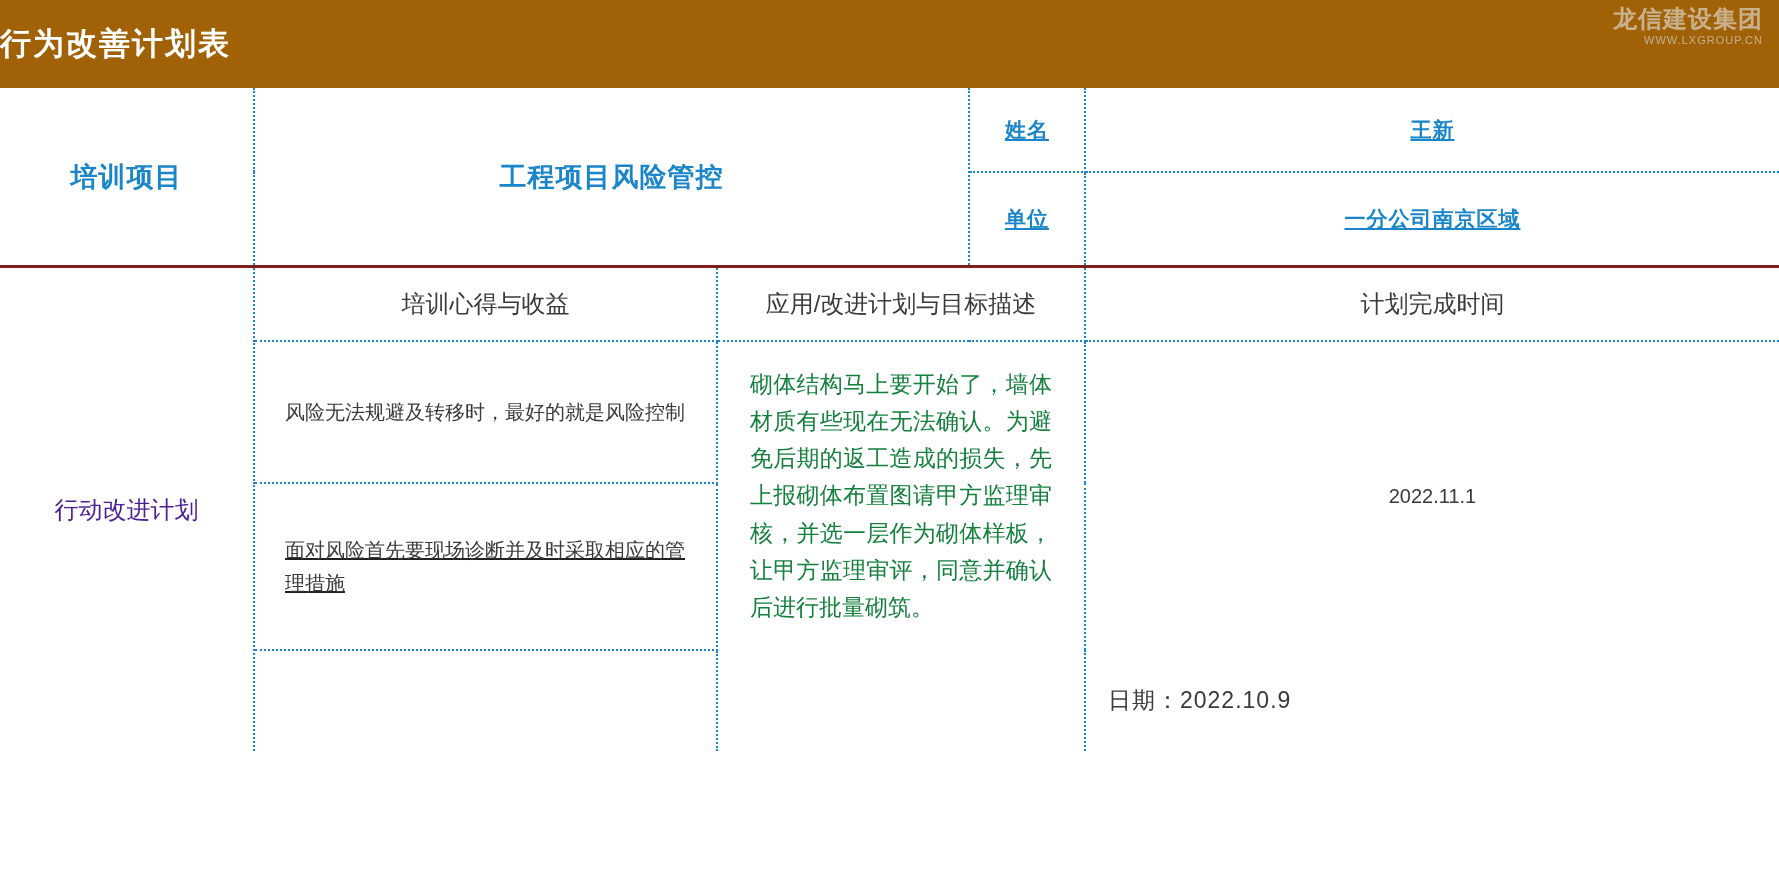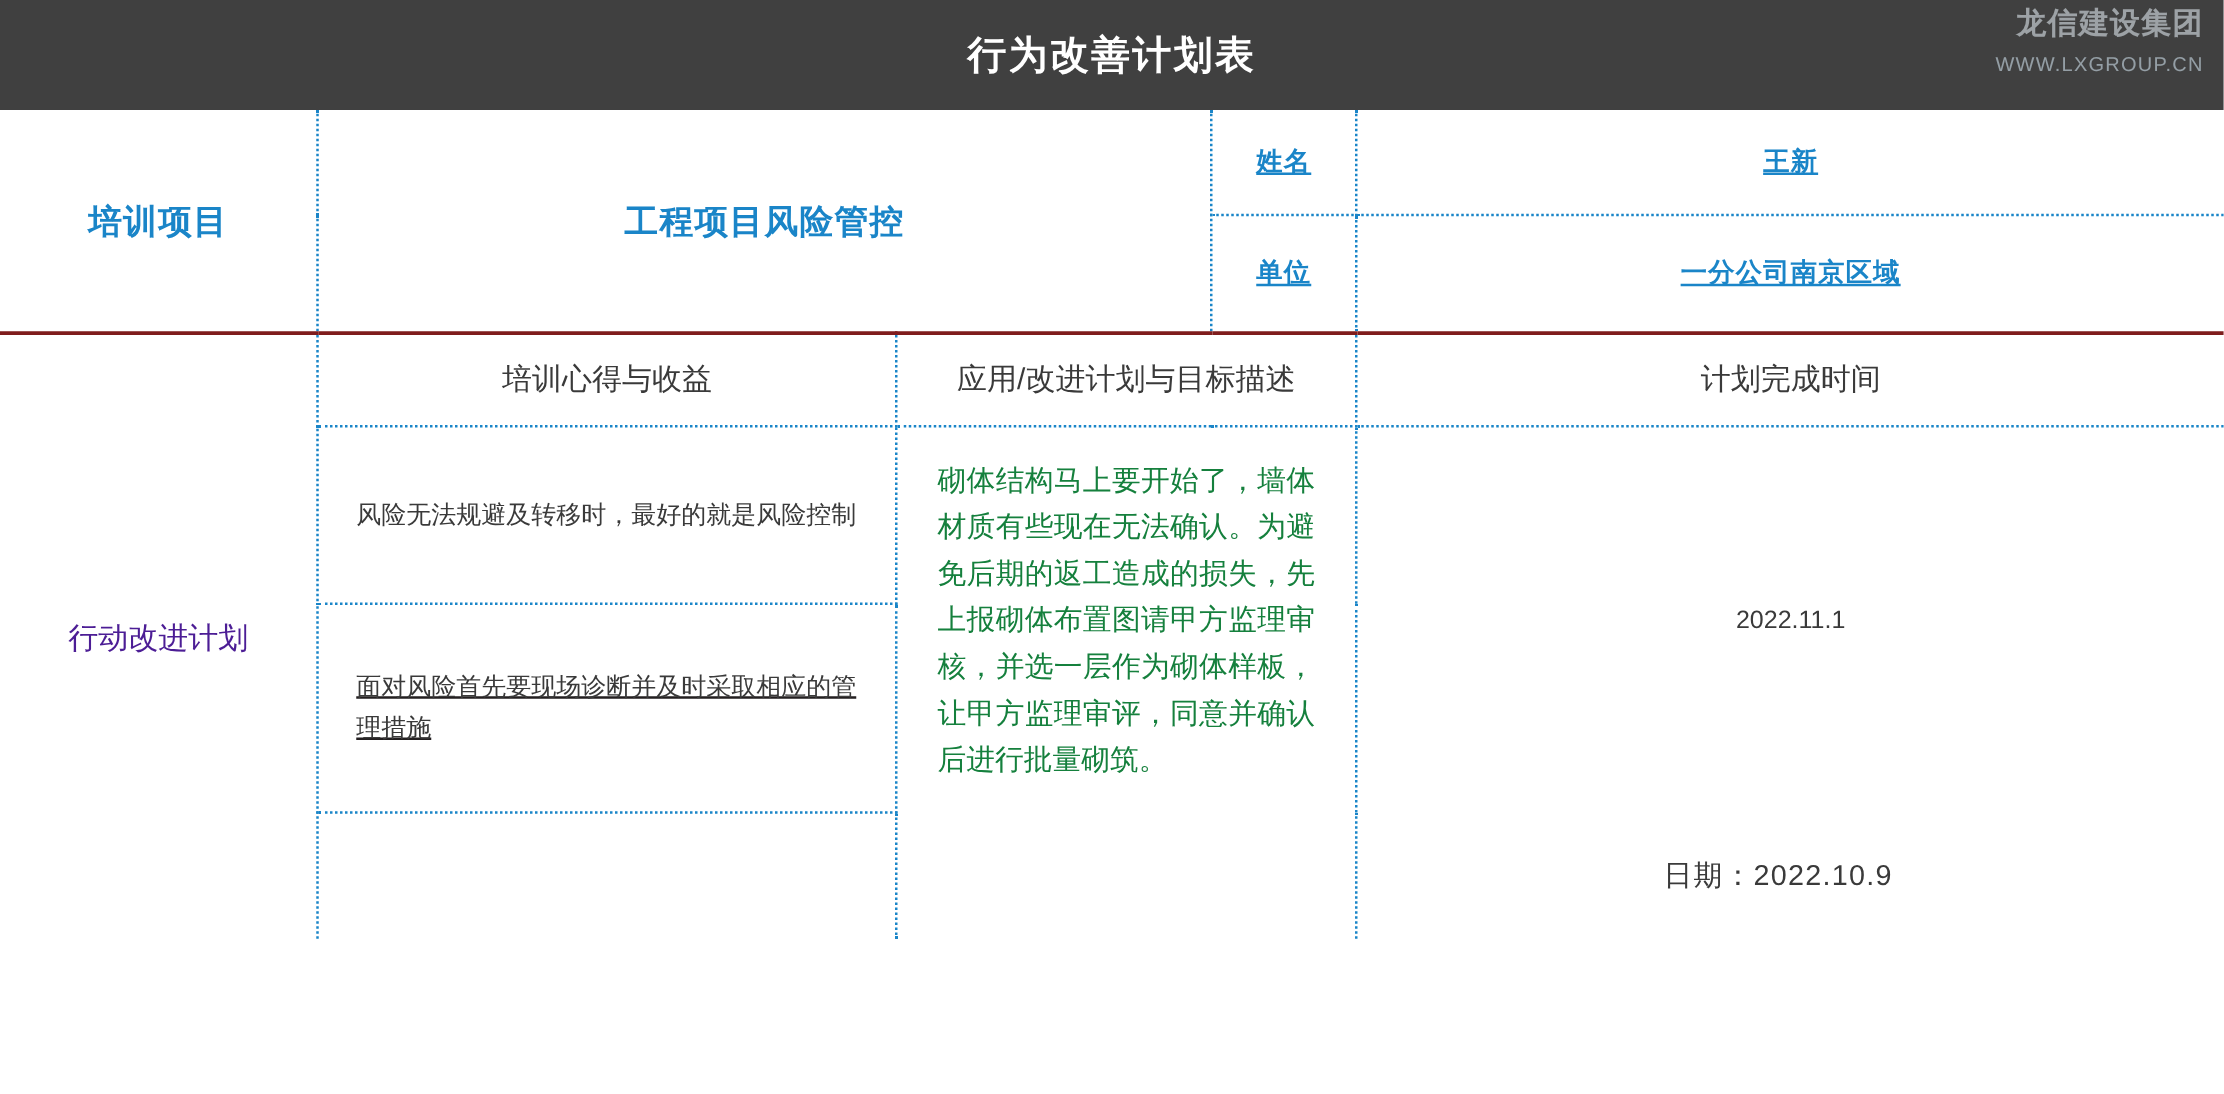--- a/index.html
+++ b/index.html
@@ -22,24 +22,23 @@
     box-sizing: border-box;
   }
 
   
   .header-bar {
     position: absolute;
     left: 0;
     top: 0;
     width: 1779px;
     height: 88px;
-    background: #404040;
+    background: #a16207;
     display: flex;
     align-items: center;
-    justify-content: center;
   }
   .header-title {
     color: #ffffff;
     font-size: 31px;
     font-weight: bold;
     letter-spacing: 2px;
   }
   .watermark {
     position: absolute;
     right: 16px;
@@ -49,23 +48,23 @@
     opacity: 0.55;
   }
   .watermark .wm-main {
     color: #e9f3fa;
     font-size: 24px;
     font-weight: bold;
     letter-spacing: 1px;
   }
   .watermark .wm-sub {
     color: #d9ecf8;
-    font-size: 16px;
-    letter-spacing: 1px;
-    margin-top: 12px;
+    font-size: 11px;
+    letter-spacing: 1px;
+    margin-top: 2px;
   }
 
   
   .table-wrap {
     position: absolute;
     left: 0;
     top: 88px;
     width: 1779px;
     height: 787px;
     box-sizing: border-box;
@@ -82,21 +81,21 @@
 
   .dot-r { border-right: 2px dotted #1a85c8; }
   .dot-b { border-bottom: 2px dotted #1a85c8; }
   .solid-b { border-bottom: 3px solid #7f1d1d; }
 
   .cell {
     box-sizing: border-box;
     padding: 10px 22px;
   }
   .center { text-align: center; }
-  .right  { text-align: center; }
+  .right  { text-align: left; }
 
   .hd-blue {
     color: #1a85c8;
     font-weight: bold;
     font-size: 27px;
     letter-spacing: 1px;
   }
   .hd-blue-sm {
     color: #1a85c8;
     font-weight: bold;

